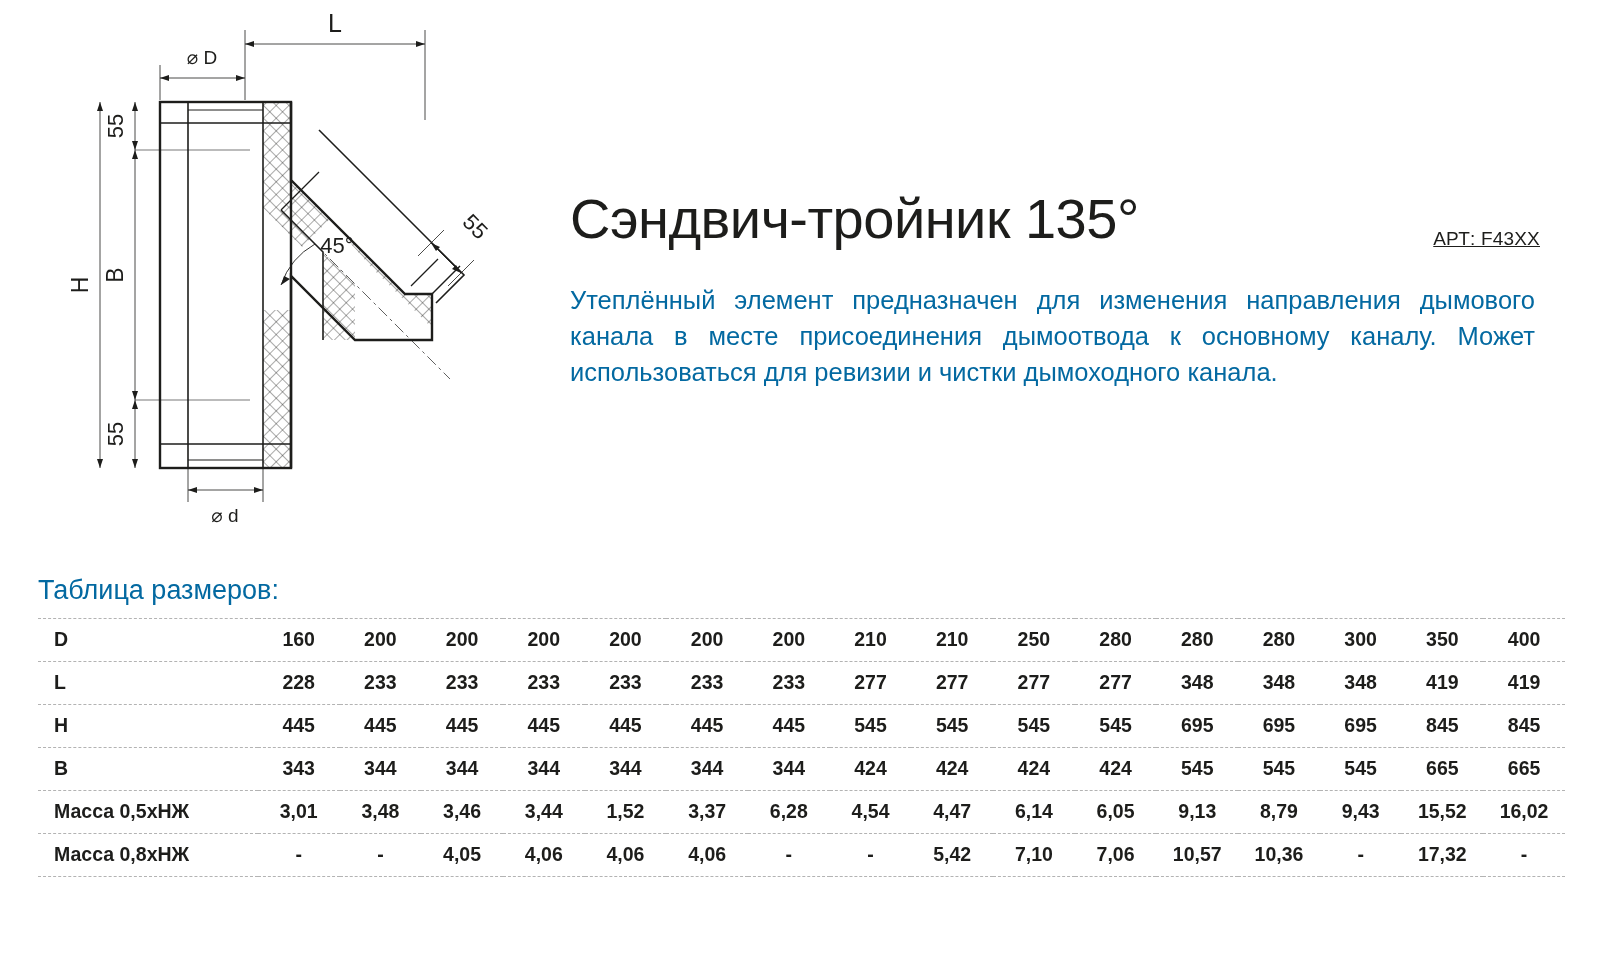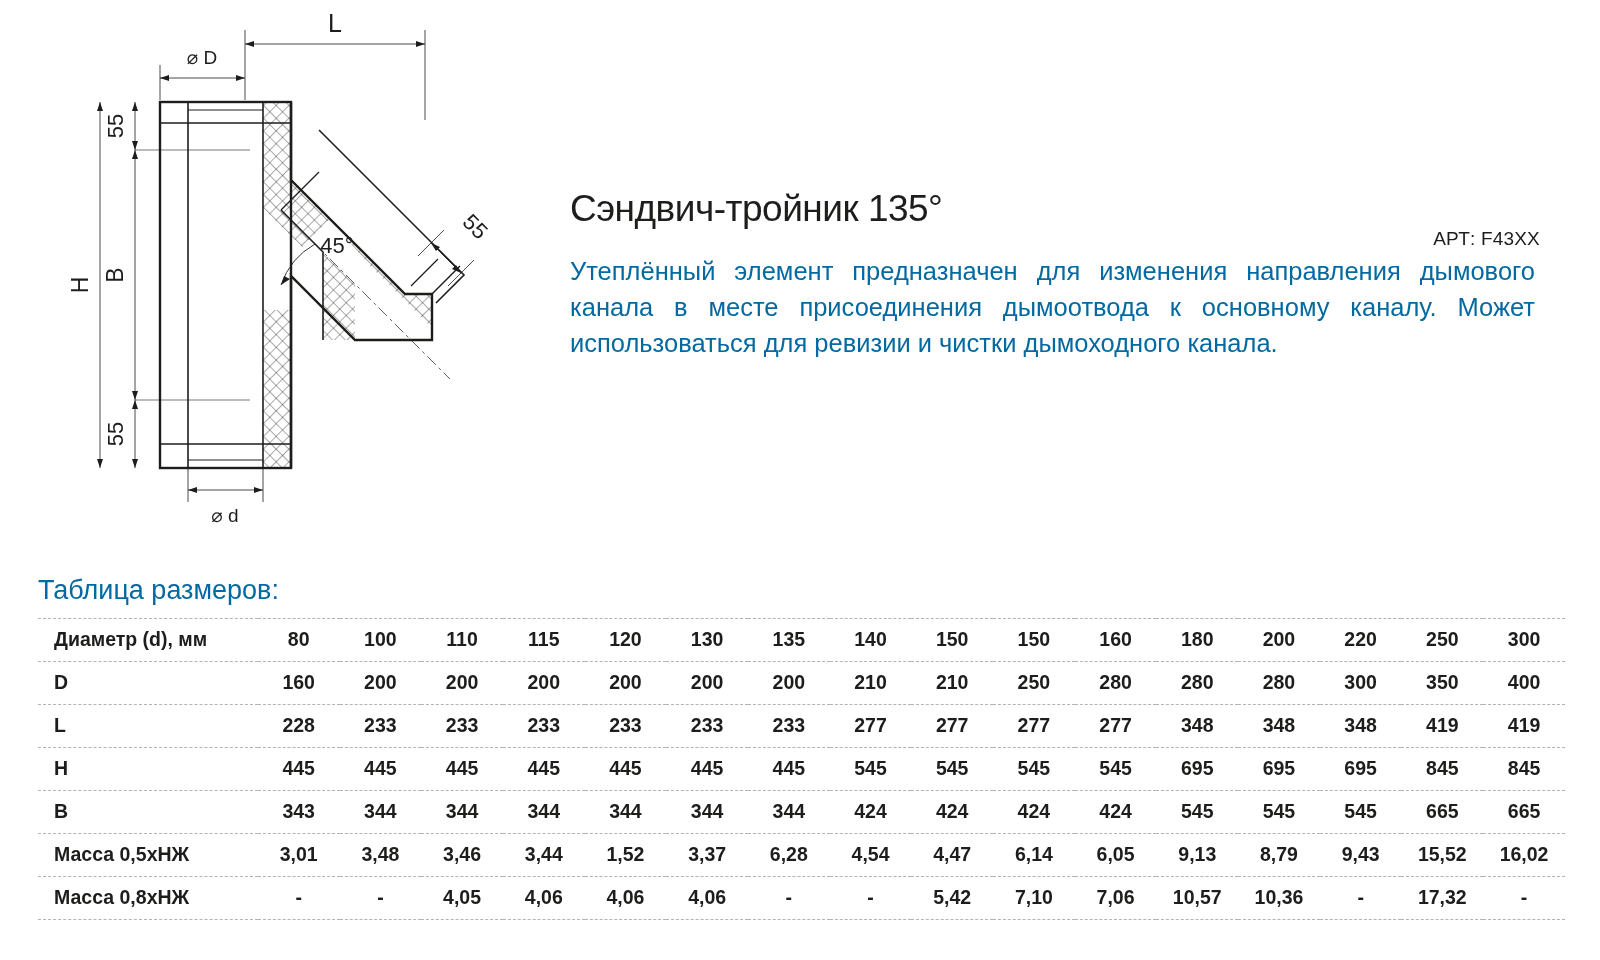--- a/index.html
+++ b/index.html
@@ -15,24 +15,25 @@
   
   .top { position: relative; height: 545px; }
 
   .drawing { position: absolute; left: 40px; top: 10px; width: 520px; height: 520px; }
 
   .info { position: absolute; left: 570px; top: 190px; width: 980px; }
   .art {
     position: absolute; right: 10px; top: 38px;
     font-size: 19px; letter-spacing: .2px; color: #1d1d1b;
     font-family: "Liberation Sans", sans-serif;
+    text-decoration: underline;
   }
   .title {
-    font-size: 37px; font-weight: 400; letter-spacing: -.5px;
-    margin: 0 0 24px 0; line-height: 1.05; color: #1d1d1b;
+    font-size: 56px; font-weight: 400; letter-spacing: -.5px;
+    margin: 0 0 33px 0; line-height: 1.05; color: #1d1d1b;
   }
   .desc {
     font-size: 25.5px; line-height: 1.42; color: #0369a1;
     text-align: justify; width: 965px; margin: 0;
     font-weight: 400;
   }
 
   
   .table-caption {
     position: absolute; left: 38px; top: 575px;
@@ -185,39 +186,20 @@
       <h1 class="title">Сэндвич-тройник 135°</h1>
       <p class="desc">Утеплённый элемент предназначен для изменения направления дымового канала в месте присоединения дымоотвода к основному каналу. Может использоваться для ревизии и чистки дымоходного канала.</p>
     </div>
   </div>
 
   <div class="table-caption">Таблица размеров:</div>
 
   <table class="sizes">
     <tbody>
       <tr>
-        <th class="rowhead">Диаметр (d), мм</th>
-        <td class="val">80</td>
-        <td class="val">100</td>
-        <td class="val">110</td>
-        <td class="val">115</td>
-        <td class="val">120</td>
-        <td class="val">130</td>
-        <td class="val">135</td>
-        <td class="val">140</td>
-        <td class="val">150</td>
-        <td class="val">150</td>
-        <td class="val">160</td>
-        <td class="val">180</td>
-        <td class="val">200</td>
-        <td class="val">220</td>
-        <td class="val">250</td>
-        <td class="val">300</td>
-      </tr>
-      <tr>
         <td class="rowhead">D</td>
         <td class="val">160</td>
         <td class="val">200</td>
         <td class="val">200</td>
         <td class="val">200</td>
         <td class="val">200</td>
         <td class="val">200</td>
         <td class="val">200</td>
         <td class="val">210</td>
         <td class="val">210</td>

